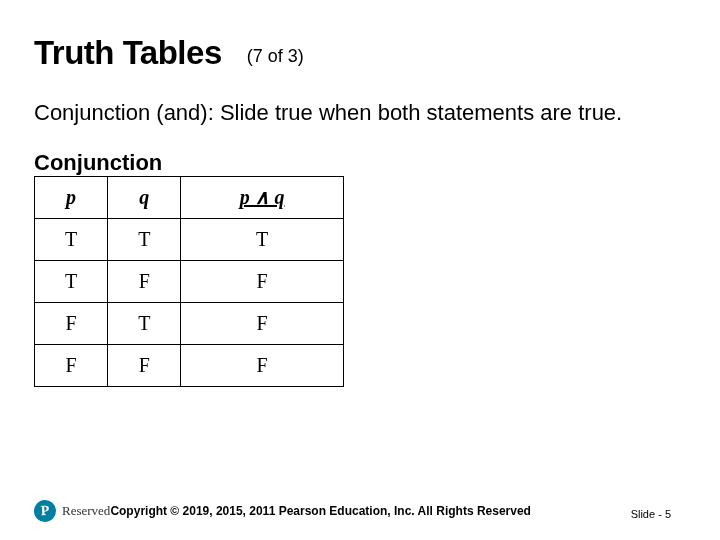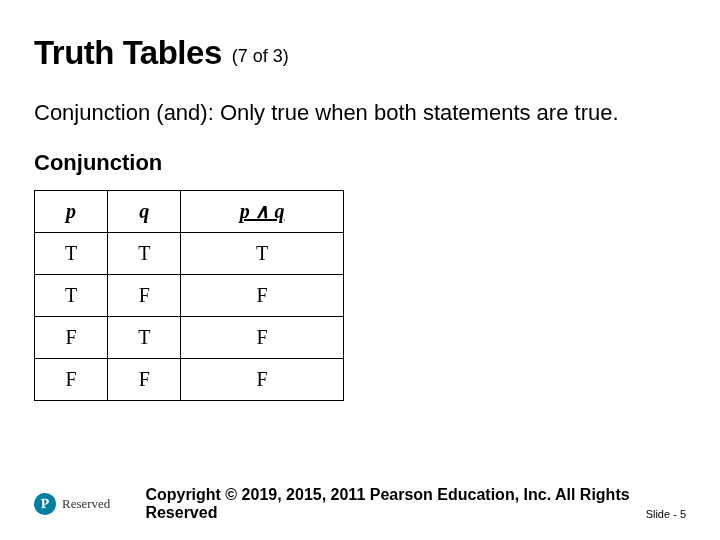--- a/index.html
+++ b/index.html
@@ -11,21 +11,21 @@
     color: #000;
     position: relative;
     overflow: hidden;
   }
   .content {
     padding: 34px 34px 0 34px;
   }
   .title-row {
     display: flex;
     align-items: baseline;
-    gap: 8px;
+    gap: 23px;
     margin-bottom: 26px;
   }
   .title {
     font-size: 33px;
     font-weight: 700;
     letter-spacing: -0.5px;
   }
   .counter {
     font-size: 18px;
     font-weight: 400;
@@ -34,21 +34,20 @@
     top: -2px;
   }
   .desc {
     font-size: 22px;
     line-height: 1.35;
     margin-bottom: 22px;
   }
   .subhead {
     font-size: 22px;
     font-weight: 700;
-    margin-bottom: 14px;
   }
   table.truth {
     border-collapse: collapse;
     width: 310px;
   }
   table.truth th, table.truth td {
     border: 1px solid #000;
     text-align: center;
     vertical-align: middle;
     height: 42px;
@@ -91,45 +90,44 @@
     justify-content: center;
     font-family: Georgia, serif;
     transform: rotate(-3deg);
   }
   .pearson-text {
     font-size: 13px;
     color: #333;
     font-family: "Times New Roman", serif;
   }
   .copyright {
-    font-size: 16px;
+    font-size: 12px;
     font-weight: 700;
     color: #000;
-    margin-left: 35px;
   }
   .slide-num {
     position: absolute;
-    right: 34px;
+    right: 49px;
     bottom: 20px;
     font-size: 11px;
     color: #000;
   }
   
   .conj { font-family: "Times New Roman", serif; }
 </style>
 </head>
 <body>
 
 <div class="content">
   <div class="title-row">
     <span class="title">Truth Tables</span>
     <span class="counter">(7 of 3)</span>
   </div>
 
-  <p class="desc">Conjunction (and): Only true when both statements are true.</p>
+  <p class="desc">Conjunction (and): Slide true when both statements are true.</p>
 
   <p class="subhead">Conjunction</p>
 
   <table class="truth">
     <thead>
       <tr>
         <th class="col-pq">p</th>
         <th class="col-pq">q</th>
         <th class="col-res conj">p ∧ q</th>
       </tr>

